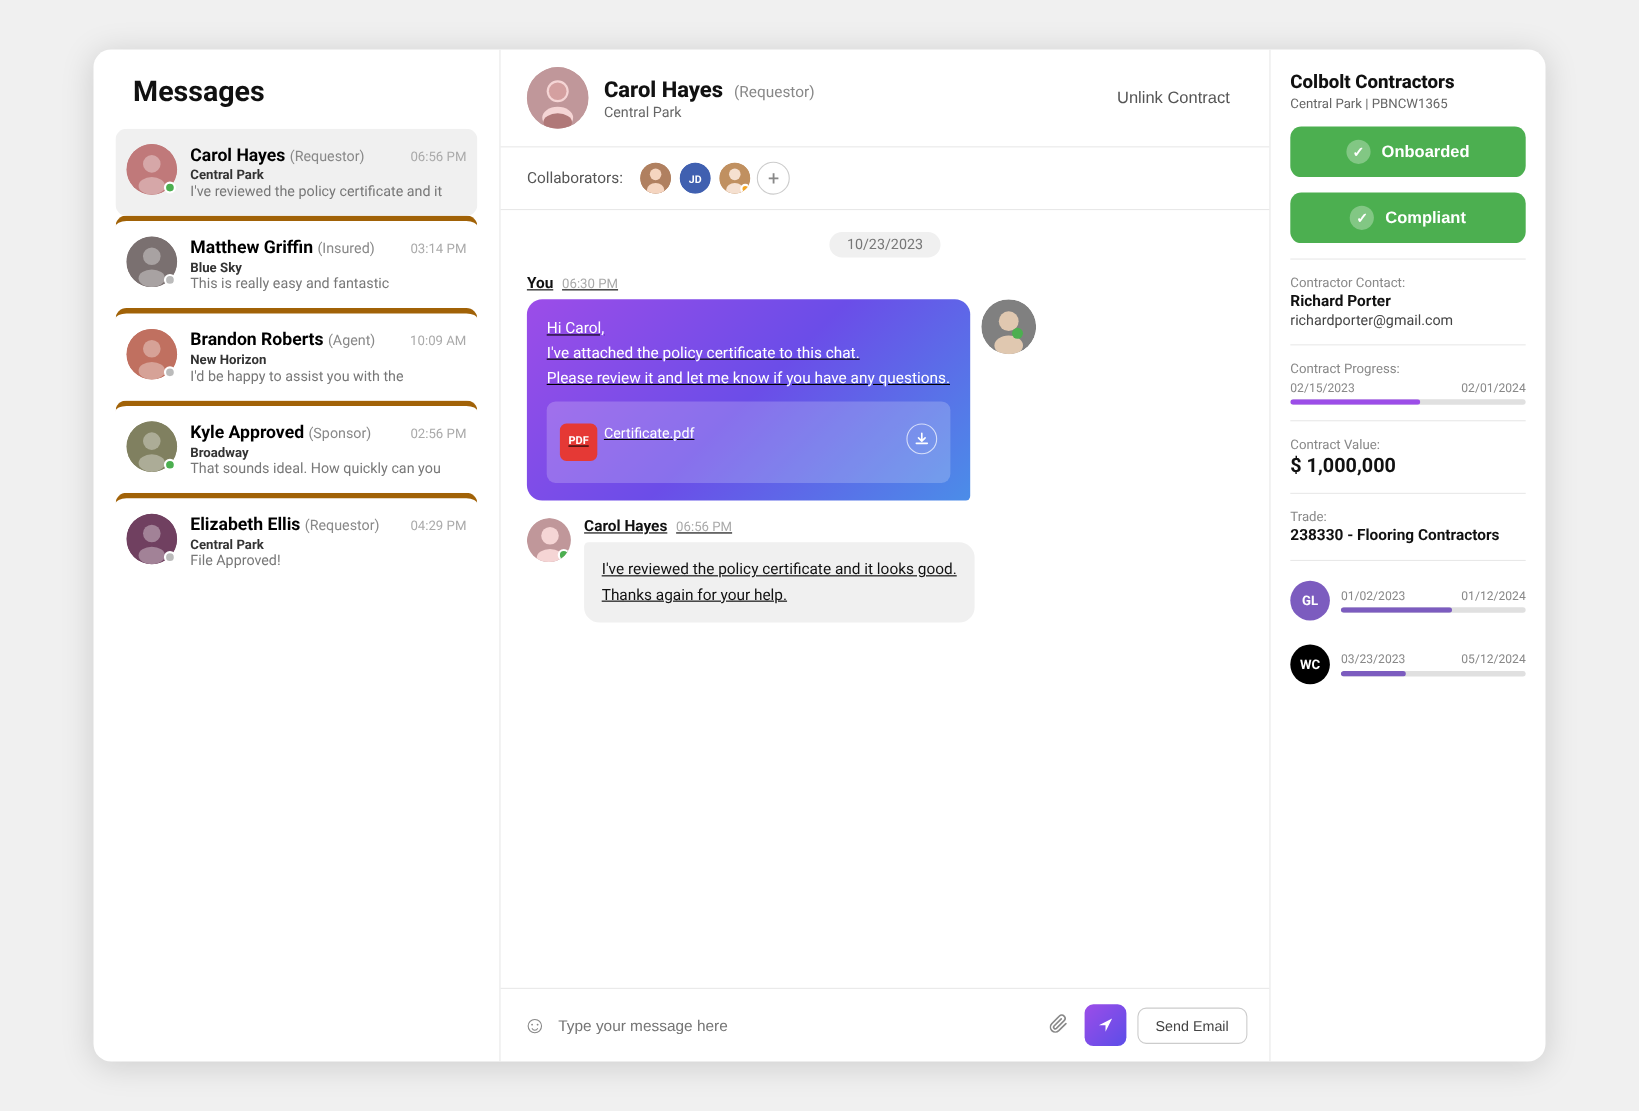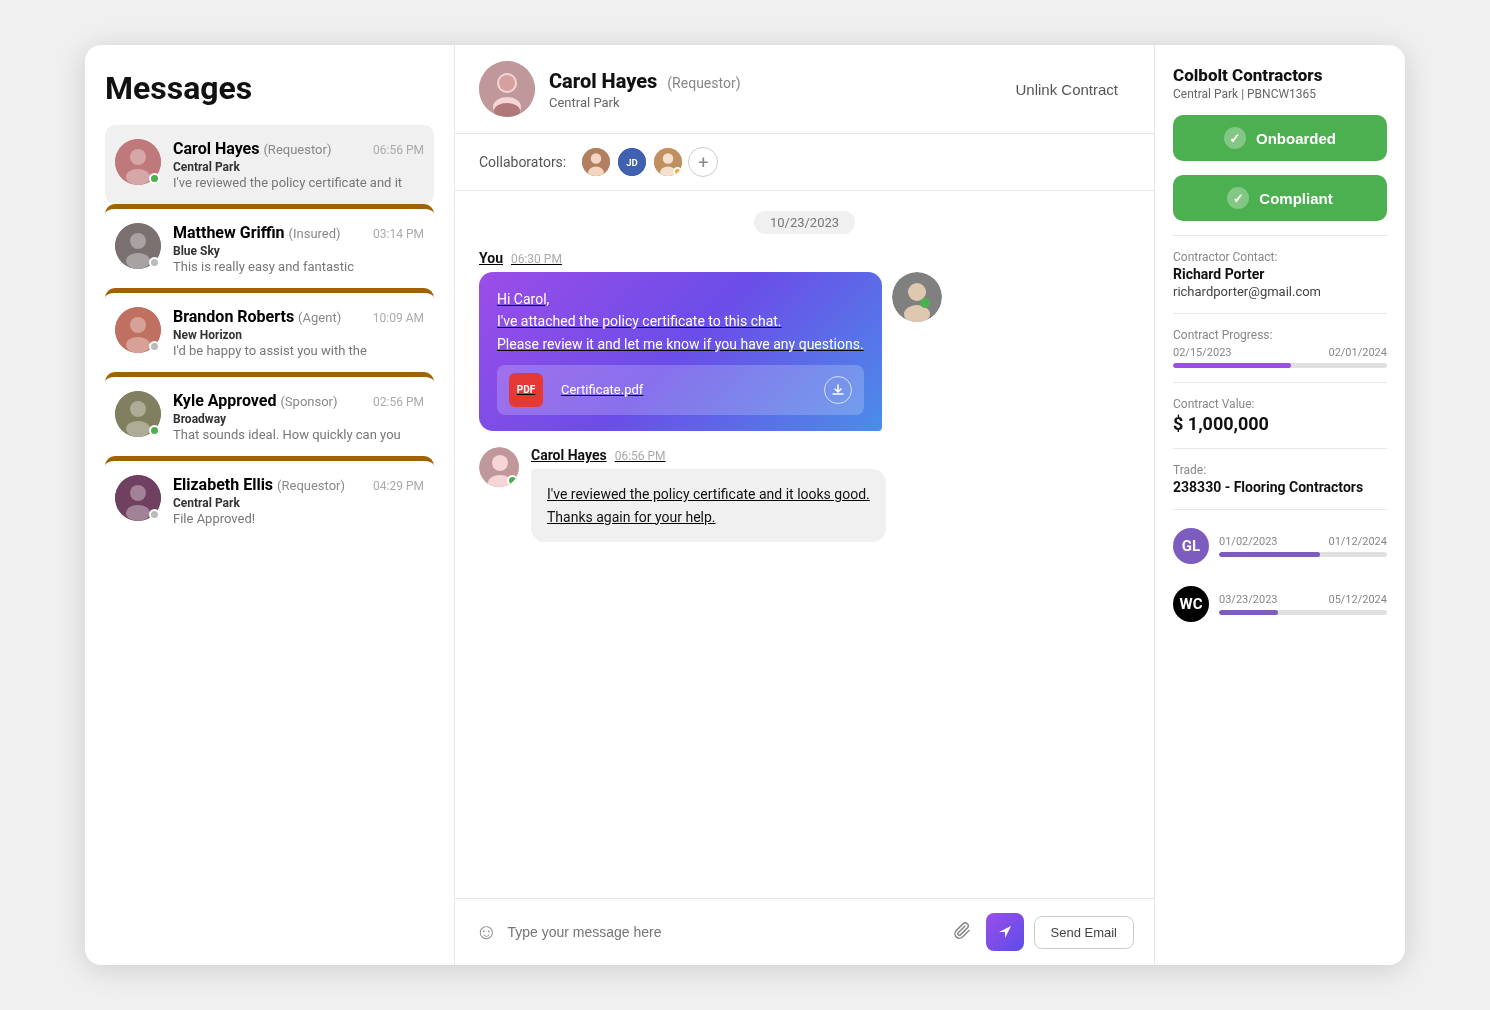--- a/index.html
+++ b/index.html
@@ -22,24 +22,25 @@
     }
     
     .left-panel {
       width: 370px;
       border-right: 1px solid #e8e8e8;
       display: flex;
       flex-direction: column;
       padding: 24px 20px 0;
     }
     .messages-title {
-      font-size: 32px;
+      font-size: 26px;
       font-weight: 700;
       color: #111;
       margin-bottom: 18px;
+      margin-left: 16px;
     }
     .search-box {
       display: flex;
       align-items: center;
       border: 1px solid #d0d0d0;
       border-radius: 10px;
       padding: 10px 14px;
       margin-bottom: 18px;
       background: #fff;
     }
@@ -254,26 +255,26 @@
       background: linear-gradient(135deg, #9c4de8, #6b4de8, #4b8de8);
       color: #fff;
       border-radius: 14px 14px 4px 14px;
       padding: 16px 18px;
       max-width: 560px;
       font-size: 14px;
       line-height: 1.6;
     }
     .pdf-attachment {
       display: flex;
-      align-items: center;
+      align-items: flex-start;
       background: rgba(255,255,255,0.2);
       border-radius: 8px;
-      padding: 8px 12px;
+      padding: 20px 12px;
       margin-top: 10px;
-      gap: 18px;
+      gap: 6px;
       cursor: pointer;
     }
     .pdf-icon {
       width: 34px;
       height: 34px;
       background: #e53935;
       border-radius: 6px;
       display: flex;
       align-items: center;
       justify-content: center;
@@ -468,21 +469,21 @@
       gap: 10px;
       padding: 4px 0;
     }
     .contract-avatar {
       width: 36px;
       height: 36px;
       border-radius: 50%;
       display: flex;
       align-items: center;
       justify-content: center;
-      font-size: 15px;
+      font-size: 12px;
       font-weight: 700;
       color: #fff;
       flex-shrink: 0;
     }
     .contract-dates-col {
       flex: 1;
       display: flex;
       flex-direction: column;
       gap: 4px;
     }

